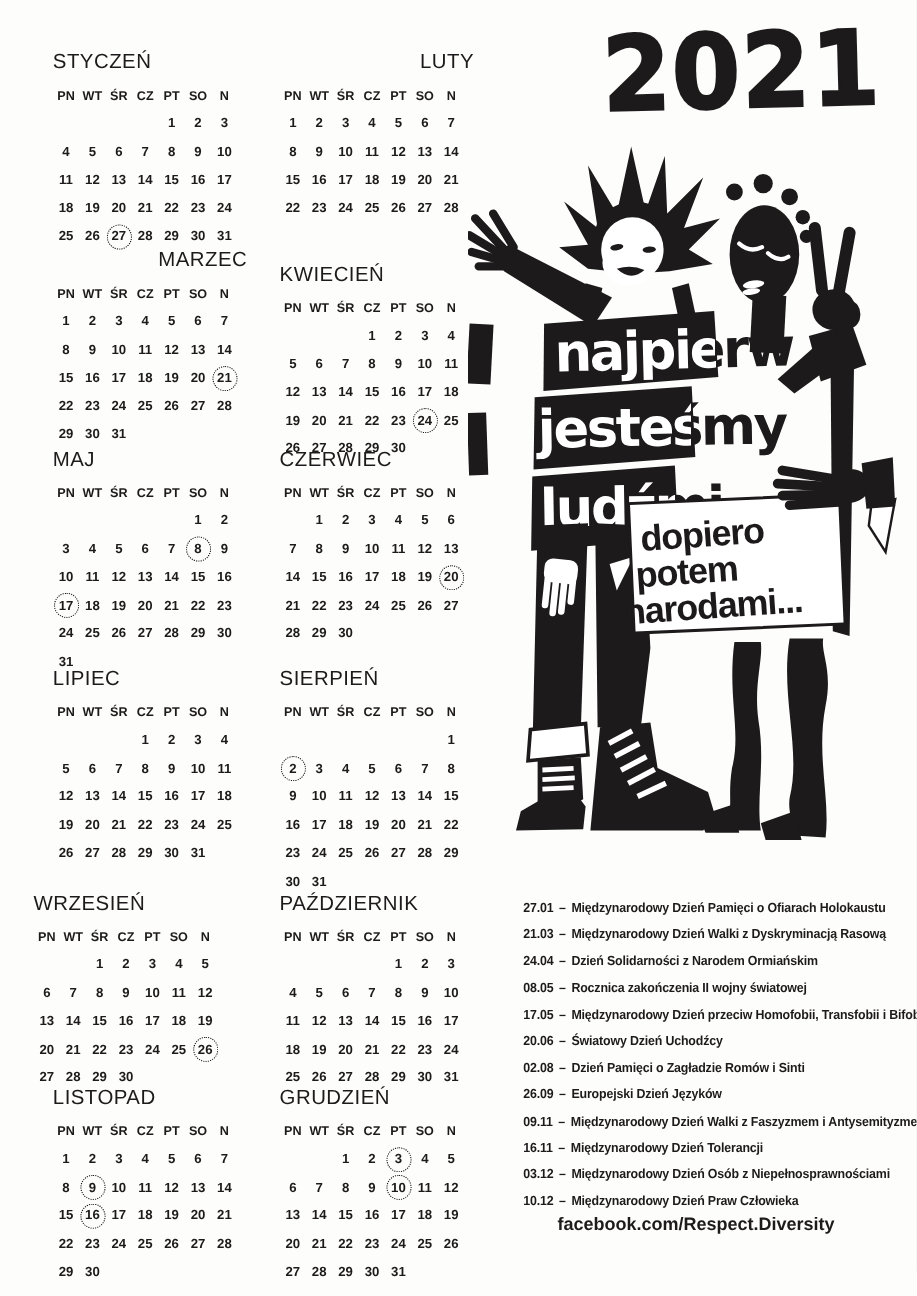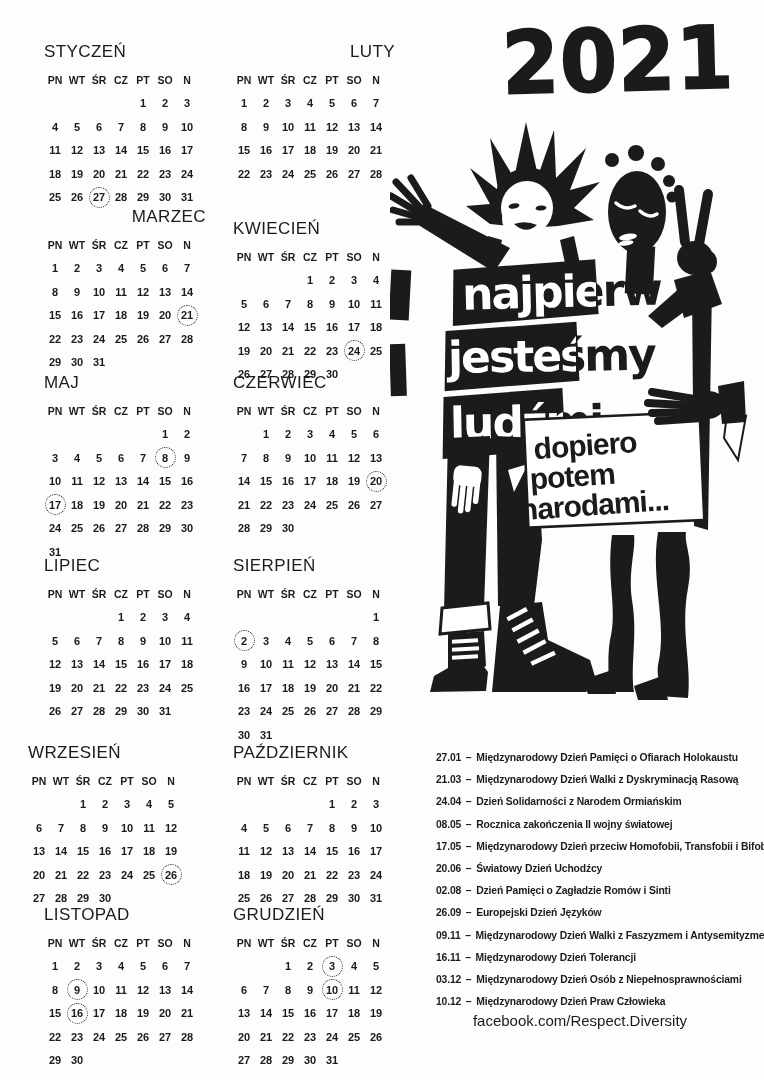--- a/index.html
+++ b/index.html
@@ -20,21 +20,21 @@
         transform:rotate(-1.5deg) scaleY(1.05);}
   
   .illu{position:absolute;left:390px;top:120px;width:374px;height:625px;}
   
   .events{position:absolute;left:436px;top:751px;width:330px;transform:scaleX(.94);transform-origin:left top;}
   .event{display:flex;gap:5px;margin-bottom:10.2px;font-size:11px;font-weight:bold;
          letter-spacing:-.15px;white-space:nowrap;}
   
   .footer{position:absolute;left:428px;top:1012px;width:304px;text-align:center;}
   .site{font-size:15px;font-weight:bold;margin-bottom:7px;cursor:pointer;}
-  .fb{font-size:15px;font-weight:normal;cursor:pointer;}
+  .fb{font-size:15px;font-weight:bold;cursor:pointer;}
 </style>
 </head>
 <body>
 
 <div class="poster">
 
   <div>
       <div class="month" style="left: 44px; top: 42px;">
         <div class="mname">STYCZEŃ</div>
         <div class="mgrid">

